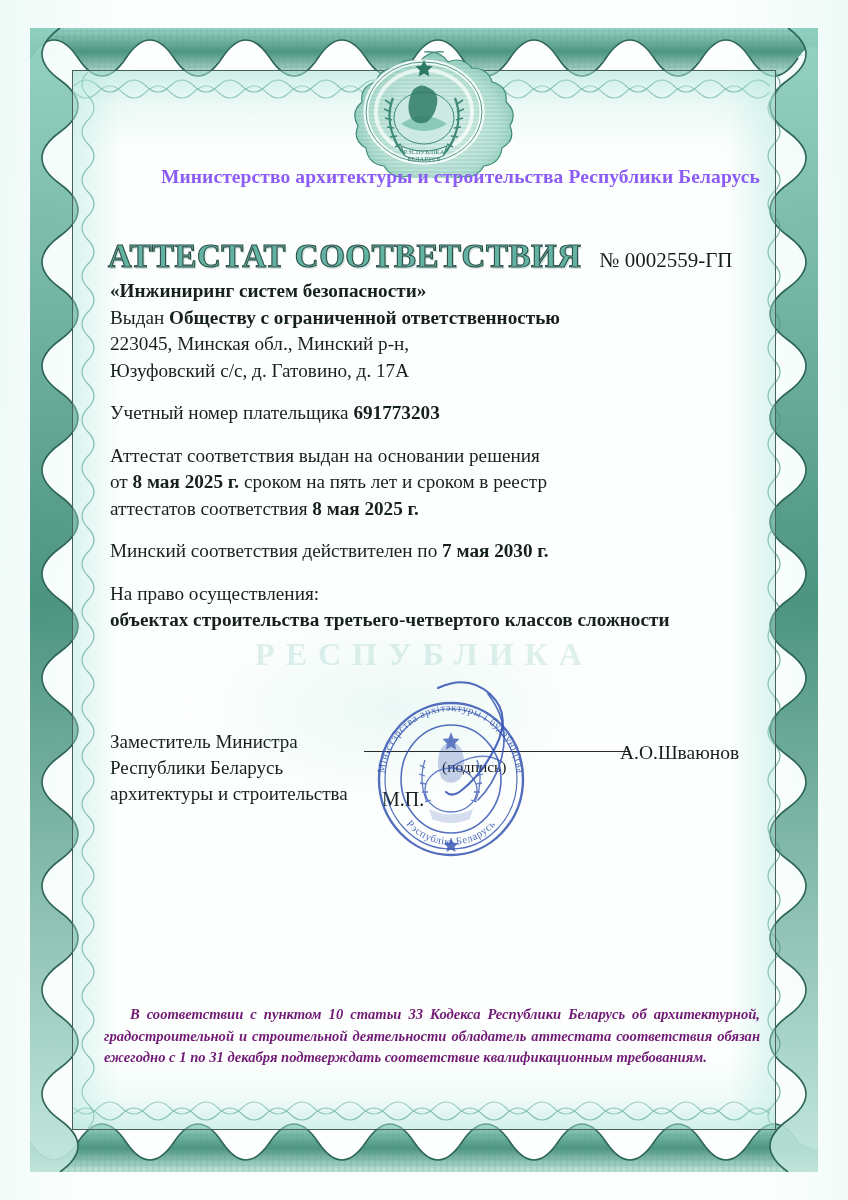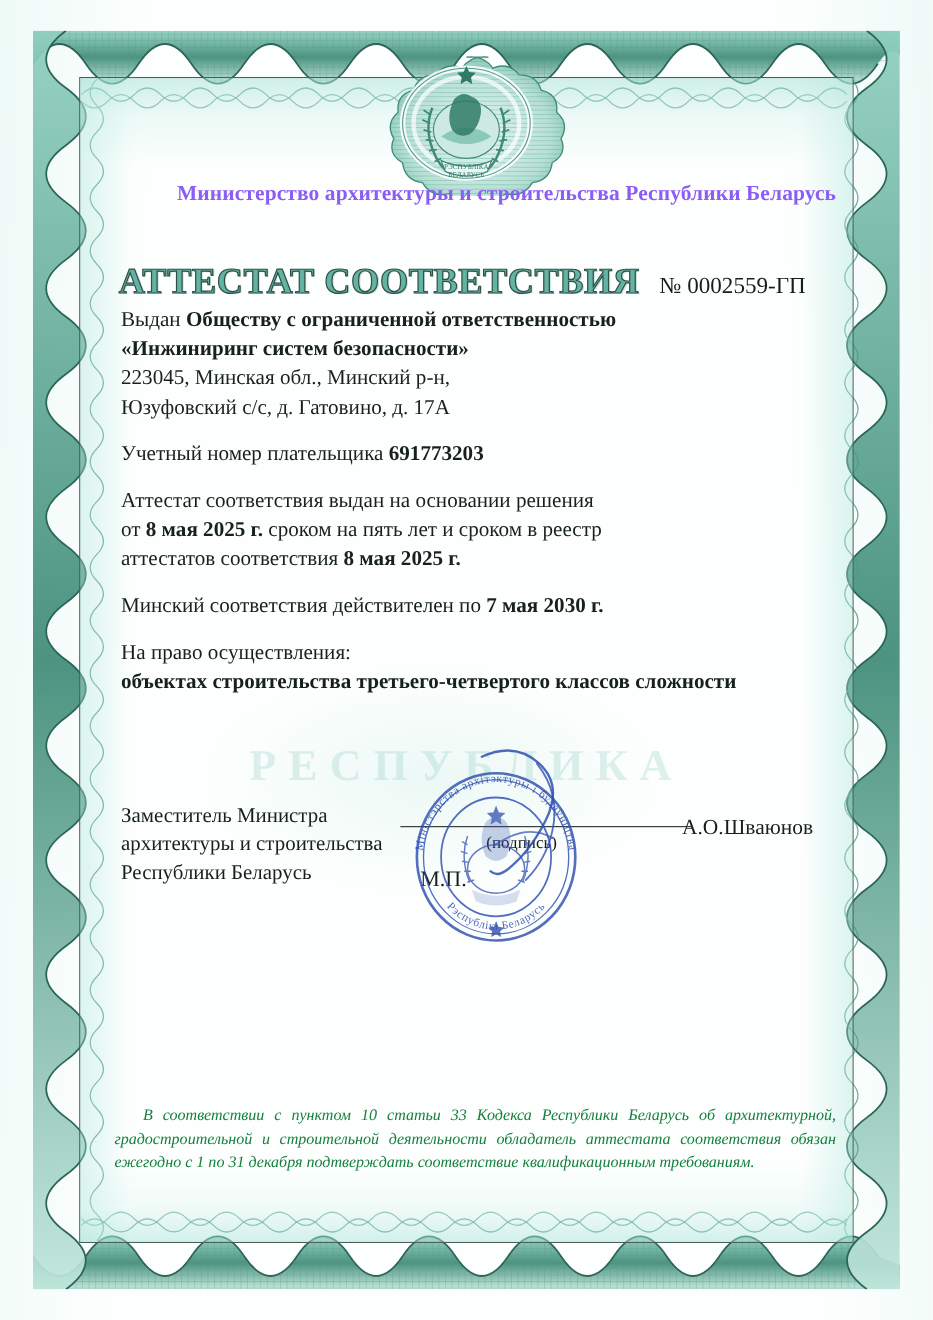--- a/index.html
+++ b/index.html
@@ -57,28 +57,27 @@
       linear-gradient(92deg, rgba(226,246,242,0.55) 0%, rgba(255,255,255,0) 16%),
       linear-gradient(268deg, rgba(226,246,242,0.55) 0%, rgba(255,255,255,0) 16%);
     pointer-events:none;
   }
 
   
   .watermark {
     position: absolute;
     left: 0; right: 0; top: 636px;
     text-align: center;
-    font-size: 40px;
+    font-size: 32px;
     letter-spacing: 11px;
     font-weight: 700;
     color: rgba(150,205,196,0.30);
     font-family: "Liberation Serif", serif;
     pointer-events: none;
     white-space: nowrap;
-    margin-top: 36px;
   }
   .wm-map {
     position:absolute;
     left: 95px; top: 560px; width: 660px; height: 330px;
     background: radial-gradient(ellipse 300px 150px at 45% 45%, rgba(176,226,216,0.22), rgba(255,255,255,0) 70%);
     pointer-events:none;
   }
 
   
   .emblem-wrap {
@@ -174,24 +173,25 @@
     width: 200px; height: 190px;
     pointer-events: none;
   }
 
   .footer-note {
     position: absolute;
     left: 104px; top: 1004px; width: 656px;
     font-size: 14.6px;
     line-height: 21.5px;
     font-style: italic;
-    color: #15803d;
+    color: #701a75;
     text-align: justify;
     text-indent: 26px;
     font-family: "Liberation Serif", serif;
+    font-weight: bold;
   }
 </style>
 </head>
 <body>
 
 <div id="page">
 
   <div class="paper-tint"></div>
 
   <div class="border-outer">
@@ -282,22 +282,22 @@
     <div class="ministry">Министерство архитектуры и строительства Республики Беларусь</div>
 
     <div class="title-row">
       <div class="cert-title">АТТЕСТАТ СООТВЕТСТВИЯ</div>
       <div class="cert-number">№ 0002559-ГП</div>
     </div>
 
     <div class="body-block">
 
       <div class="para">
+        <span class="ln"><b>«Инжиниринг систем безопасности»</b></span>
         <span class="ln"><span>Выдан </span><b>Обществу с ограниченной ответственностью</b></span>
-        <span class="ln"><b>«Инжиниринг систем безопасности»</b></span>
         <span class="ln">223045, Минская обл., Минский р-н,</span>
         <span class="ln">Юзуфовский с/с, д. Гатовино, д. 17А</span>
       </div>
 
       <div class="para">
         <span>Учетный номер плательщика </span><b>691773203</b>
       </div>
 
       <div class="para">
         <span class="ln">Аттестат соответствия выдан на основании решения</span>
@@ -312,22 +312,22 @@
       <div class="para tight">
         <span class="ln">На право осуществления:</span>
         <span class="ln"><b>объектах строительства третьего-четвертого классов сложности</b></span>
       </div>
 
     </div>
 
     <div class="sig-block">
       <div class="sig-left">
         <span class="ln">Заместитель Министра</span>
+        <span class="ln">Республики Беларусь</span>
         <span class="ln">архитектуры и строительства</span>
-        <span class="ln">Республики Беларусь</span>
       </div>
       <div class="sig-line"></div>
       <div class="sig-caption">(подпись)</div>
       <div class="mp-mark">М.П.</div>
       <div class="sig-name">А.О.Шваюнов</div>
     </div>
 
   </div>
 
   <div class="seal">

